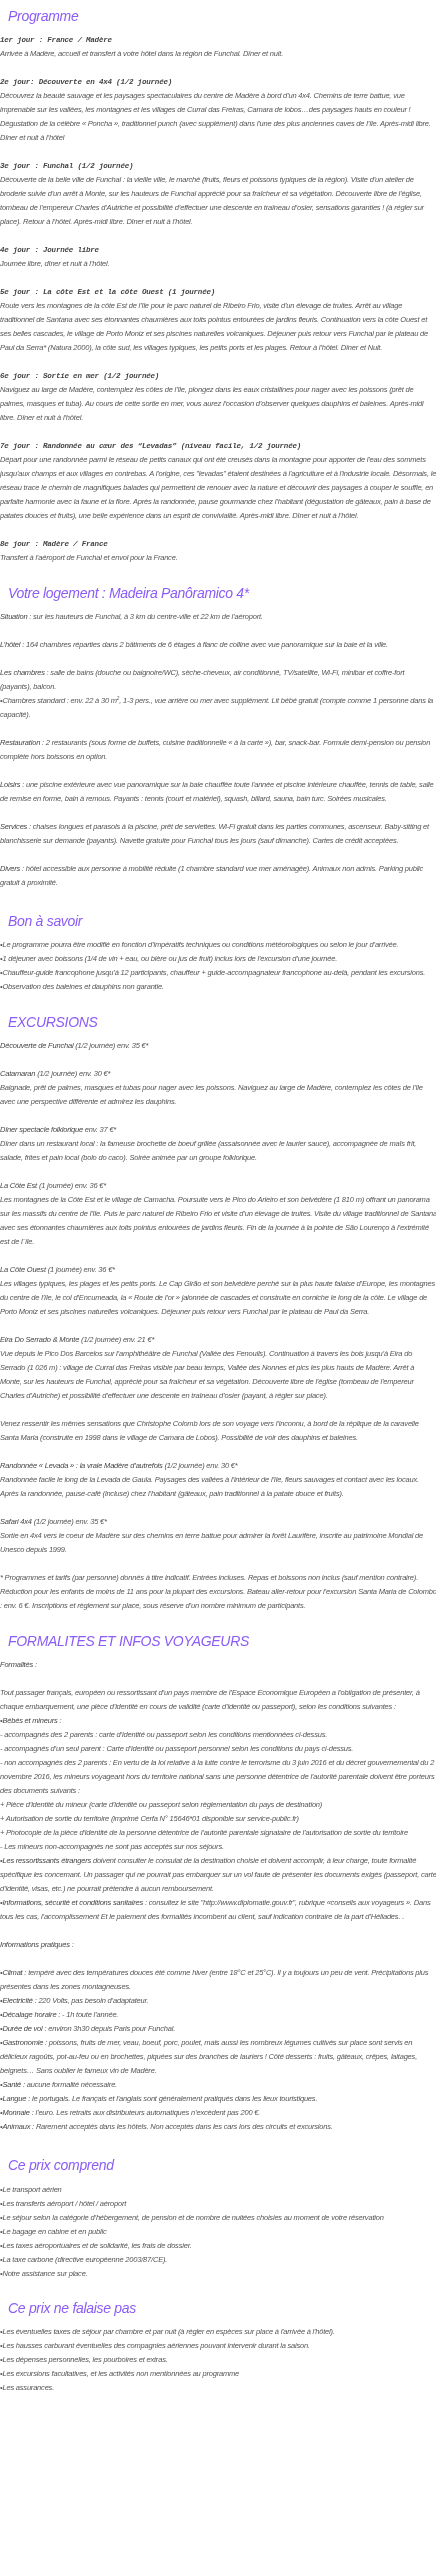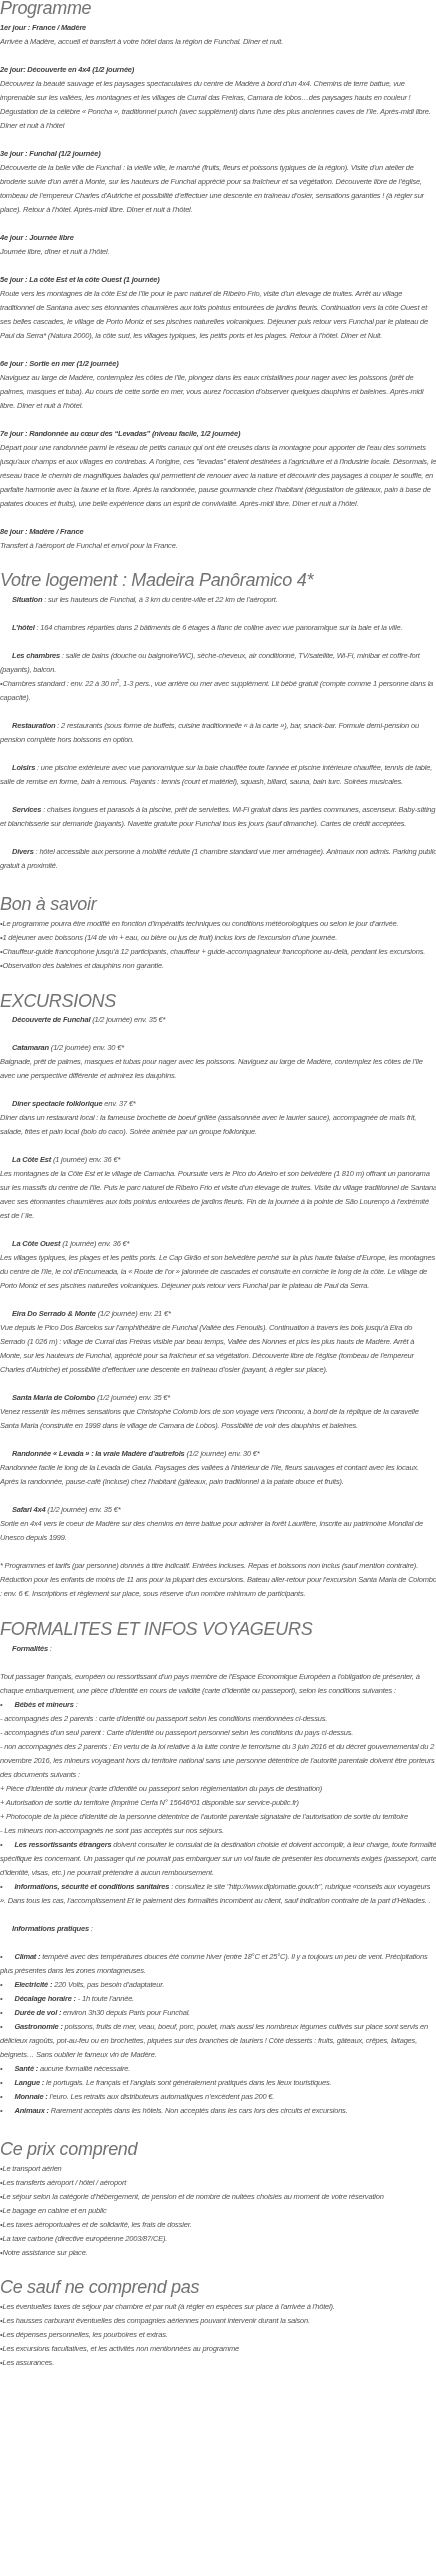--- a/index.html
+++ b/index.html
@@ -5,33 +5,33 @@
   html, body { margin: 0; padding: 0; background: #ffffff; }
   body {
     width: 437px;
     font-family: "Liberation Sans", sans-serif;
     color: #555555;
     font-size: 7.5px;
     line-height: 14px;
   }
   .page { padding: 0 0 0 0; }
   .section-title {
-    color: #737373;
+    color: #8b5cf6;
     font-style: italic;
-    font-size: 18px;
+    font-size: 14px;
     line-height: 17.3px;
-    margin: 0;
+    margin: 8px;
     letter-spacing: -0.3px;
     font-weight: normal;
   }
   .section { margin-bottom: 15px; }
   p { margin: 0; font-style: italic; letter-spacing: -0.2px; }
   .block { margin-top: 14px; }
-  .day-title { font-weight: bold; font-style: italic; color: #444; }
-  .label { font-weight: bold; font-style: italic; color: #444; padding-left: 12px; }
+  .day-title { font-weight: bold; font-style: italic; color: #444; font-family: Liberation Mono, monospace; }
+  .label { font-weight: normal; font-style: italic; color: #444; }
   .u { }
   .bullet::before { content: "\2022 "; }
   .exc-price { font-style: italic; font-weight: normal; }
   ul.plain { list-style: none; margin: 0; padding: 0; }
   ul.plain li { font-style: italic; letter-spacing: -0.2px; }
   ul.plain li::before { content: "\2022 "; }
   sup { font-size: 4.6px; line-height: 0; }
 </style>
 </head>
 <body>
@@ -117,21 +117,20 @@
     </div>
     <div class="block">
       <p><span class="label">La Côte Ouest</span><span class="exc-price">  (1 journée) env. 36 €*</span></p>
       <p>Les villages typiques, les plages et les petits ports. Le Cap Girão et son belvédère perché sur la plus haute falaise d’Europe, les montagnes du centre de l’île, le col d’Encumeada, la « Route de l’or » jalonnée de cascades et construite en corniche le long de la côte. Le village de Porto Moniz et ses piscines naturelles volcaniques. Déjeuner puis retour vers Funchal par le plateau de Paul da Serra.</p>
     </div>
     <div class="block">
       <p><span class="label">Eira Do Serrado &amp; Monte</span><span class="exc-price">  (1/2 journée) env. 21 €*</span></p>
       <p>Vue depuis le Pico Dos Barcelos sur l’amphithéâtre de Funchal (Vallée des Fenouils). Continuation à travers les bois jusqu’à Eira do Serrado (1 026 m) : village de Curral das Freiras visible par beau temps, Vallée des Nonnes et pics les plus hauts de Madère. Arrêt à Monte, sur les hauteurs de Funchal, apprécié pour sa fraîcheur et sa végétation. Découverte libre de l’église (tombeau de l’empereur Charles d’Autriche) et possibilité d’effectuer une descente en traîneau d’osier (payant, à régler sur place).</p>
     </div>
     <div class="block">
-      <p><span class="label">Santa Maria de Colombo</span><span class="exc-price">  (1/2 journée) env. 35 €*</span></p>
       <p>Venez ressentir les mêmes sensations que Christophe Colomb lors de son voyage vers l’inconnu, à bord de la réplique de la caravelle Santa Maria (construite en 1998 dans le village de Camara de Lobos).  Possibilité de voir des dauphins et baleines.</p>
     </div>
     <div class="block">
       <p><span class="label">Randonnée « Levada » : la vraie Madère d’autrefois</span><span class="exc-price">  (1/2 journée) env. 30 €*</span></p>
       <p>Randonnée facile le long de la Levada de Gaula. Paysages des vallées à l’intérieur de l’île, fleurs sauvages et contact avec les locaux. Après la randonnée, pause-café (incluse) chez l’habitant (gâteaux, pain traditionnel à la patate douce et fruits).</p>
     </div>
     <div class="block">
       <p><span class="label">Safari 4x4</span><span class="exc-price">  (1/2 journée) env. 35 €*</span></p>
       <p>Sortie en 4x4 vers le coeur de Madère sur des chemins en terre battue pour admirer la forêt Laurifère, inscrite au patrimoine Mondial de Unesco depuis 1999.</p>
     </div>
@@ -173,21 +172,21 @@
       <li>Les transferts aéroport / hôtel / aéroport</li>
       <li>Le séjour selon la catégorie d’hébergement, de pension et de nombre de nuitées choisies au moment de votre réservation</li>
       <li>Le bagage en cabine et en public</li>
       <li>Les taxes aéroportuaires et de solidarité, les frais de dossier.</li>
       <li>La taxe carbone (directive européenne 2003/87/CE).</li>
       <li>Notre assistance sur place.</li>
     </ul>
   </section>
 
   <section class="section" style="margin-top:19.6px">
-    <h2 class="section-title">Ce sauf ne comprend pas</h2>
+    <h2 class="section-title">Ce prix ne falaise pas</h2>
     <ul class="plain" style="margin-top:3.5px">
       <li>Les éventuelles taxes de séjour par chambre et par nuit (à régler en espèces sur place à l'arrivée à l'hôtel).</li>
       <li>Les hausses carburant éventuelles des compagnies aériennes pouvant intervenir durant la saison.</li>
       <li>Les dépenses personnelles, les pourboires et extras.</li>
       <li>Les excursions facultatives, et les activités non mentionnées au programme</li>
       <li>Les assurances.</li>
     </ul>
   </section>
 
 </div>

